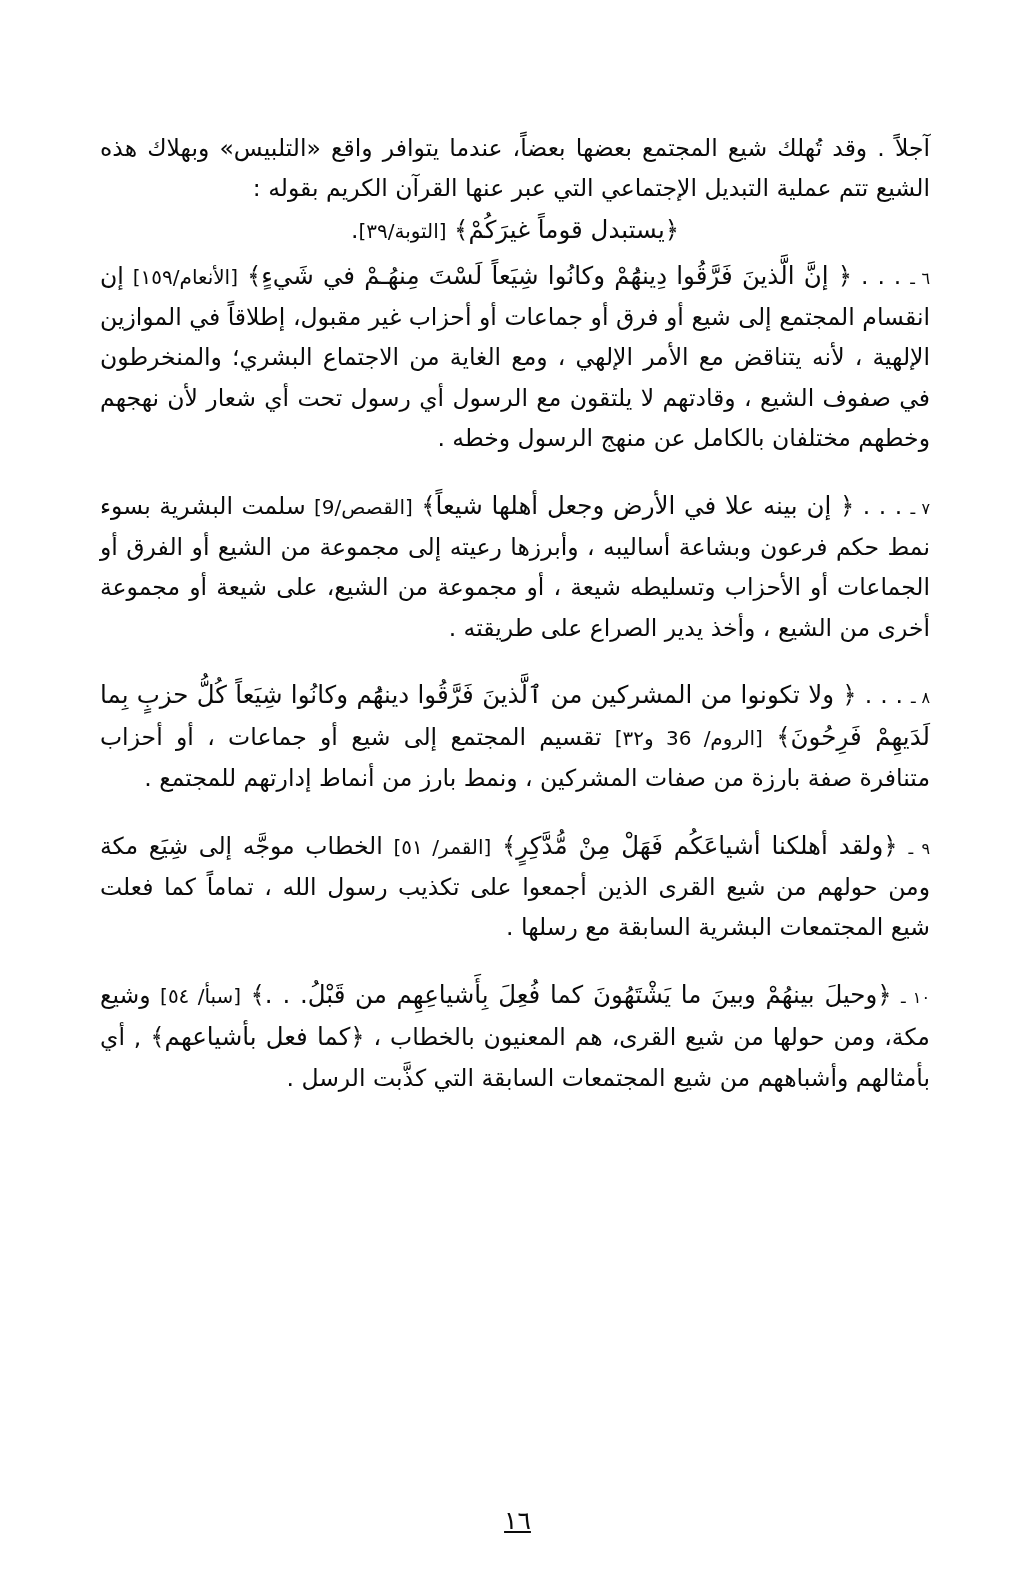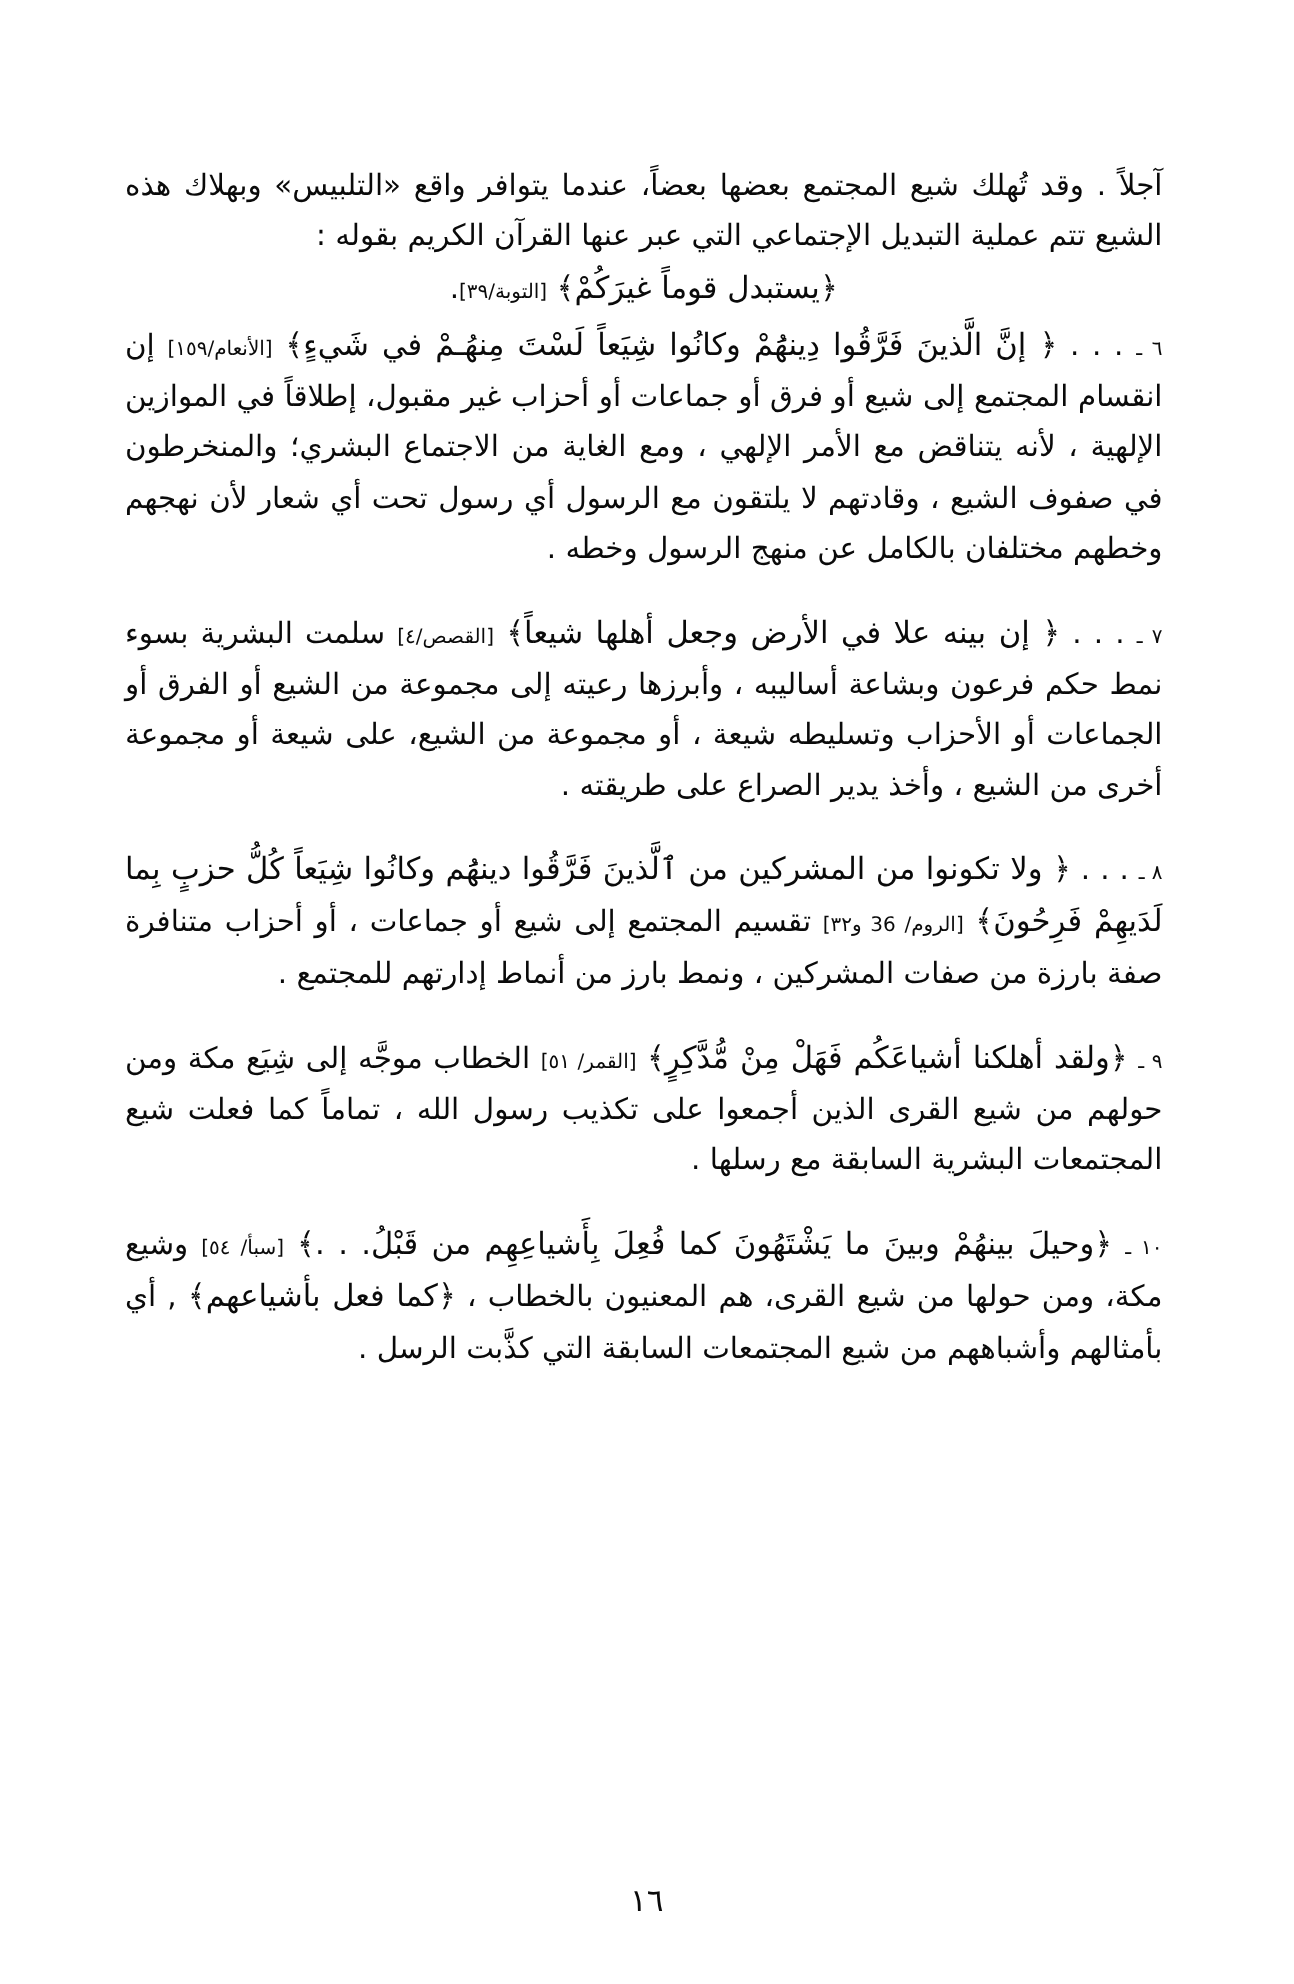--- a/index.html
+++ b/index.html
@@ -44,35 +44,36 @@
     margin: 0;
   }
   .item-num {
     font-size: 16px;
   }
   .quran {
     font-weight: normal;
     font-size: 24.5px;
   }
   .ref {
-    font-size: 16px;
+    font-size: 20px;
     font-weight: normal;
     white-space: nowrap;
   }
   .lead-dots {
     letter-spacing: 1.5px;
   }
   .page-number {
     position: absolute;
     bottom: 52px;
     left: 0;
     right: 0;
     text-align: center;
     font-size: 25px;
     letter-spacing: 1px;
+    text-decoration: underline;
   }
 </style>
 </head>
 <body>
 
 <div class="page">
 
   <div class="body-text">
 
     <p class="first-para">
@@ -89,21 +90,21 @@
       <span class="lead-dots">. . .</span>
       <span class="quran">﴿ إنَّ الَّذينَ فَرَّقُوا دِينهَُمْ وكانُوا شِيَعاً لَسْتَ مِنهُـمْ في شَيءٍ﴾</span>
       <span class="ref">[الأنعام/١٥٩]</span>
       <span>إن انقسام المجتمع إلى شيع أو فرق أو جماعات أو أحزاب غير مقبول، إطلاقاً في الموازين الإلهية ، لأنه يتناقض مع الأمر الإلهي ، ومع الغاية من الاجتماع البشري؛ والمنخرطون في صفوف الشيع ، وقادتهم لا يلتقون مع الرسول أي رسول تحت أي شعار لأن نهجهم وخطهم مختلفان بالكامل عن منهج الرسول وخطه .</span>
     </p>
 
     <p class="para gap">
       <span class="item-num">٧ ـ</span>
       <span class="lead-dots">. . .</span>
       <span class="quran">﴿ إن بينه علا في الأرض وجعل أهلها شيعاً﴾</span>
-      <span class="ref">[القصص/٤]</span>
+      <span class="ref">[القصص/9]</span>
       <span>سلمت البشرية بسوء نمط حكم فرعون وبشاعة أساليبه ، وأبرزها رعيته إلى مجموعة من الشيع أو الفرق أو الجماعات أو الأحزاب وتسليطه شيعة ، أو مجموعة من الشيع، على شيعة أو مجموعة أخرى من الشيع ، وأخذ يدير الصراع على طريقته .</span>
     </p>
 
     <p class="para gap">
       <span class="item-num">٨ ـ</span>
       <span class="lead-dots">. . .</span>
       <span class="quran">﴿ ولا تكونوا من المشركين من ٱلَّذينَ فَرَّقُوا دينهَُم وكانُوا شِيَعاً كُلُّ حزبٍ بِما لَدَيهِمْ فَرِحُونَ﴾</span>
       <span class="ref">[الروم/ 36 و٣٢]</span>
       <span>تقسيم المجتمع إلى شيع أو جماعات ، أو أحزاب متنافرة صفة بارزة من صفات المشركين ، ونمط بارز من أنماط إدارتهم للمجتمع .</span>
     </p>

